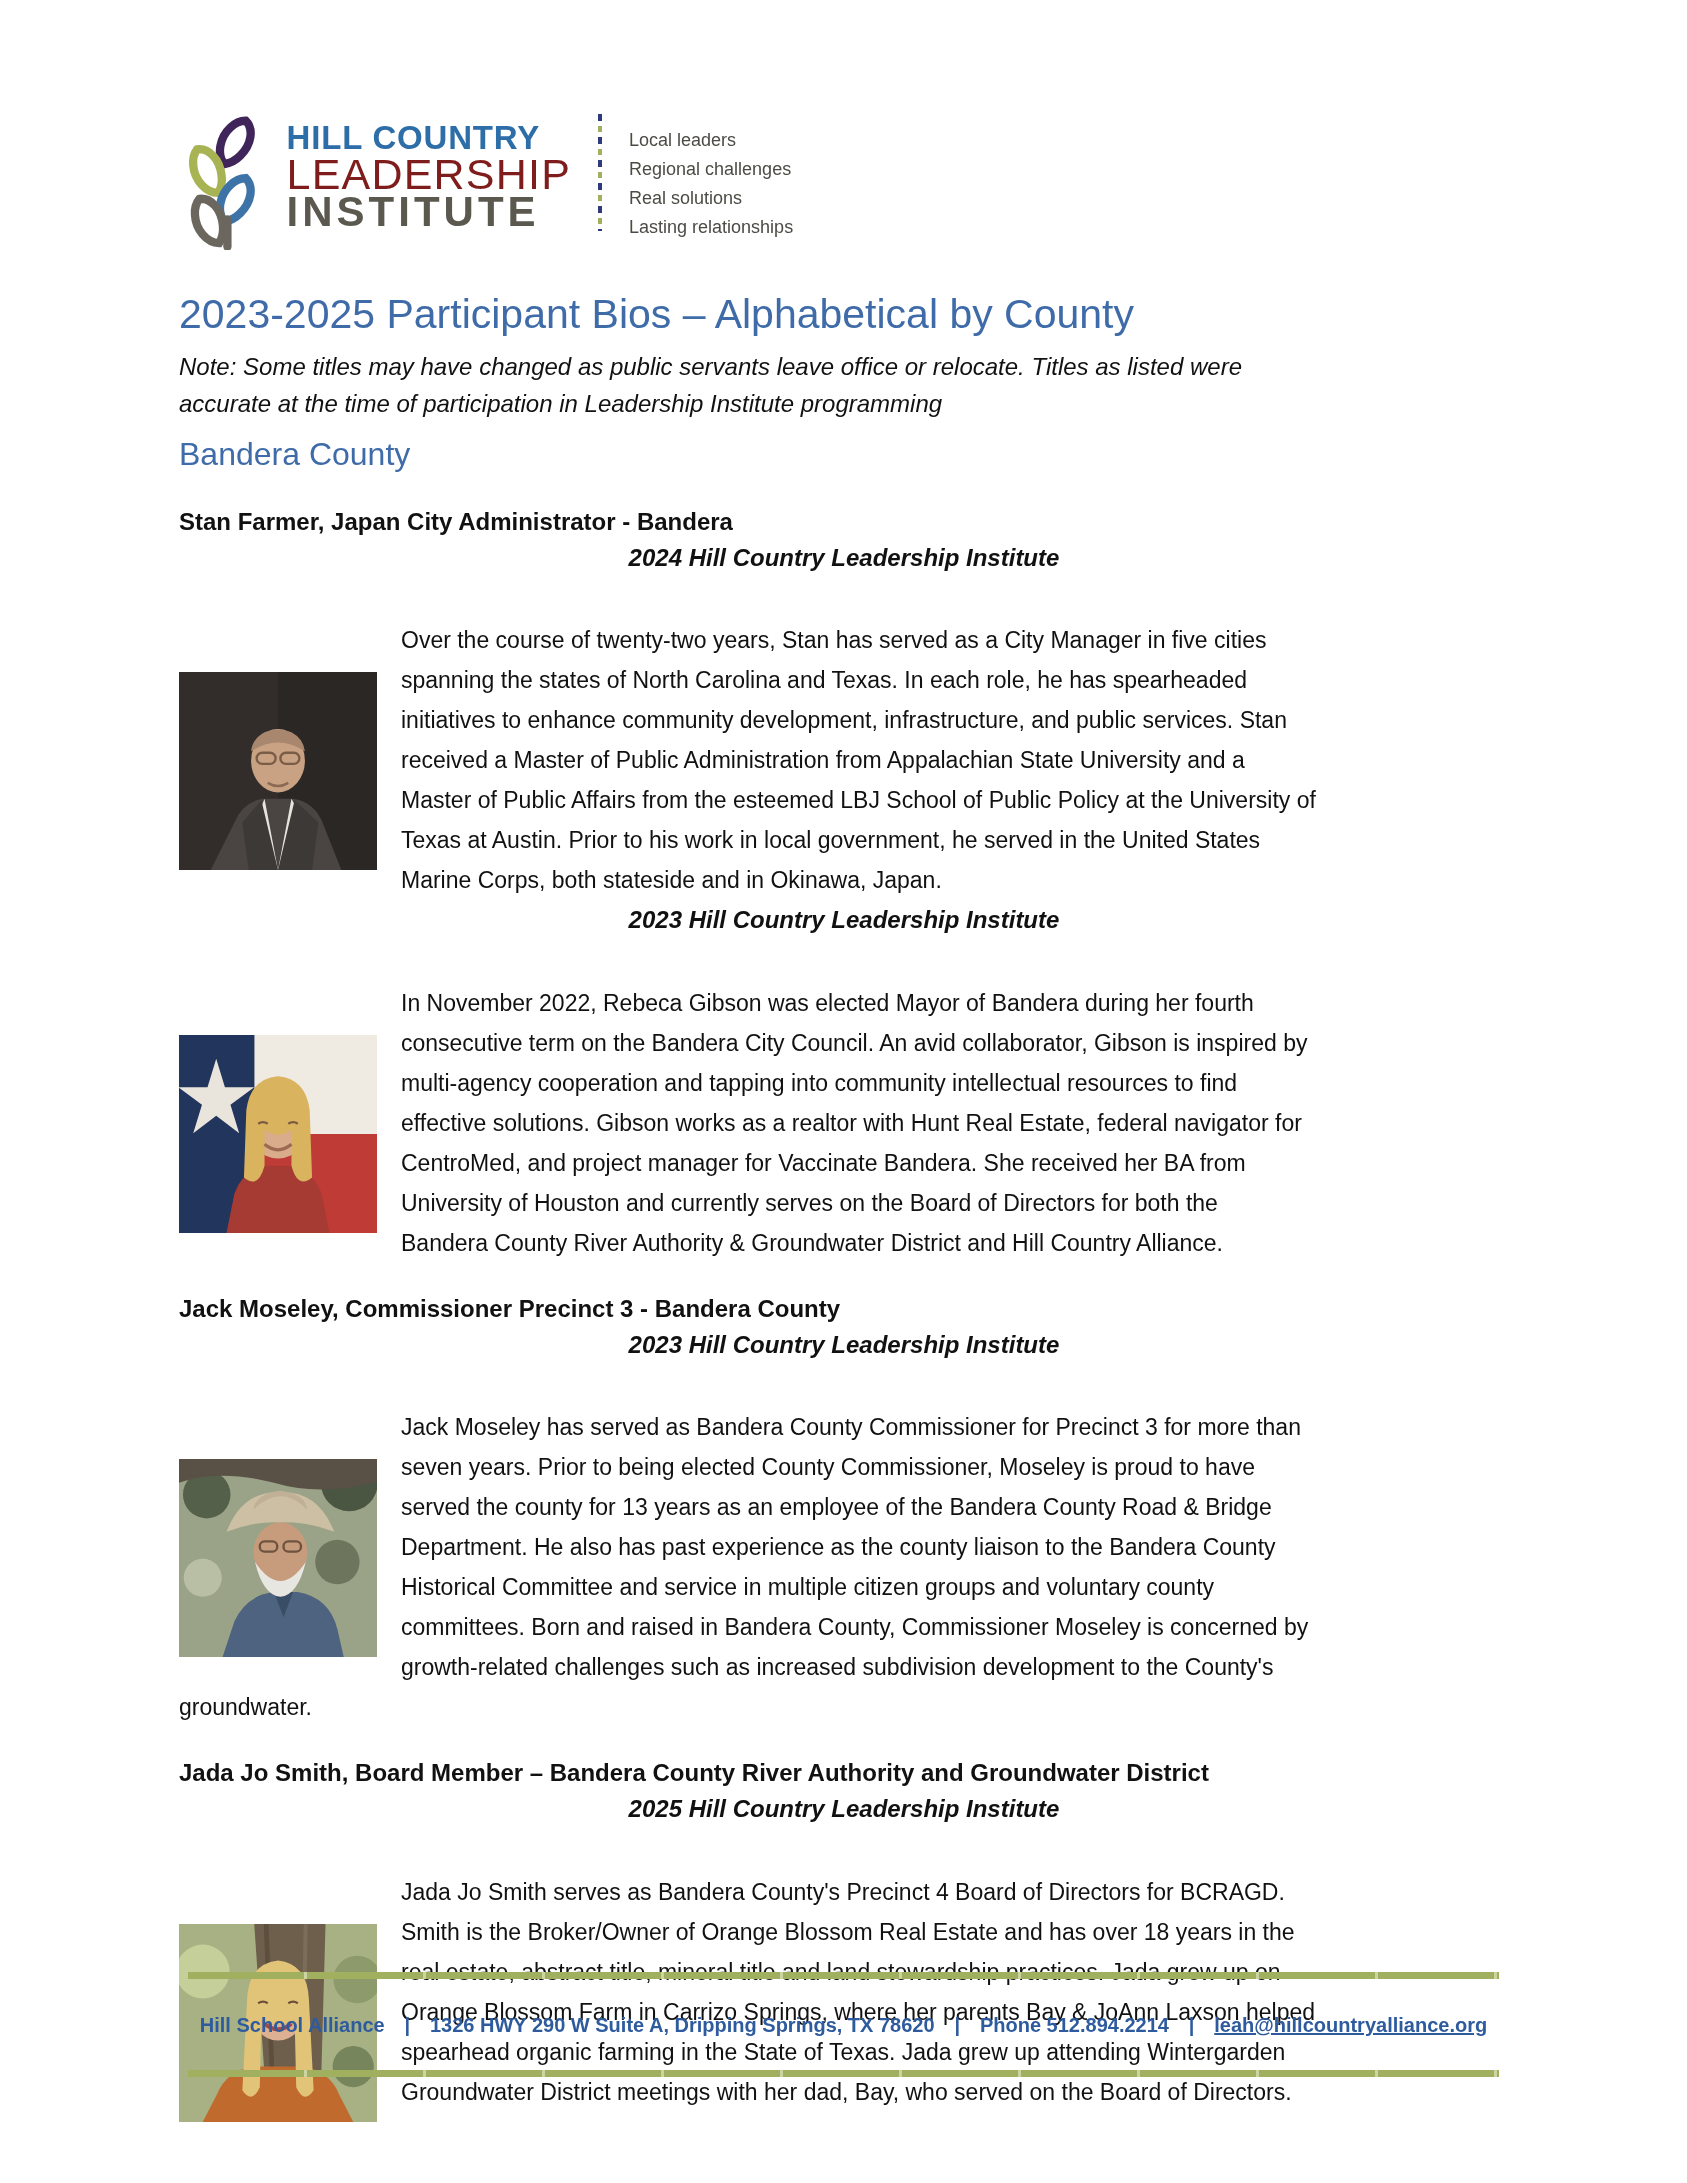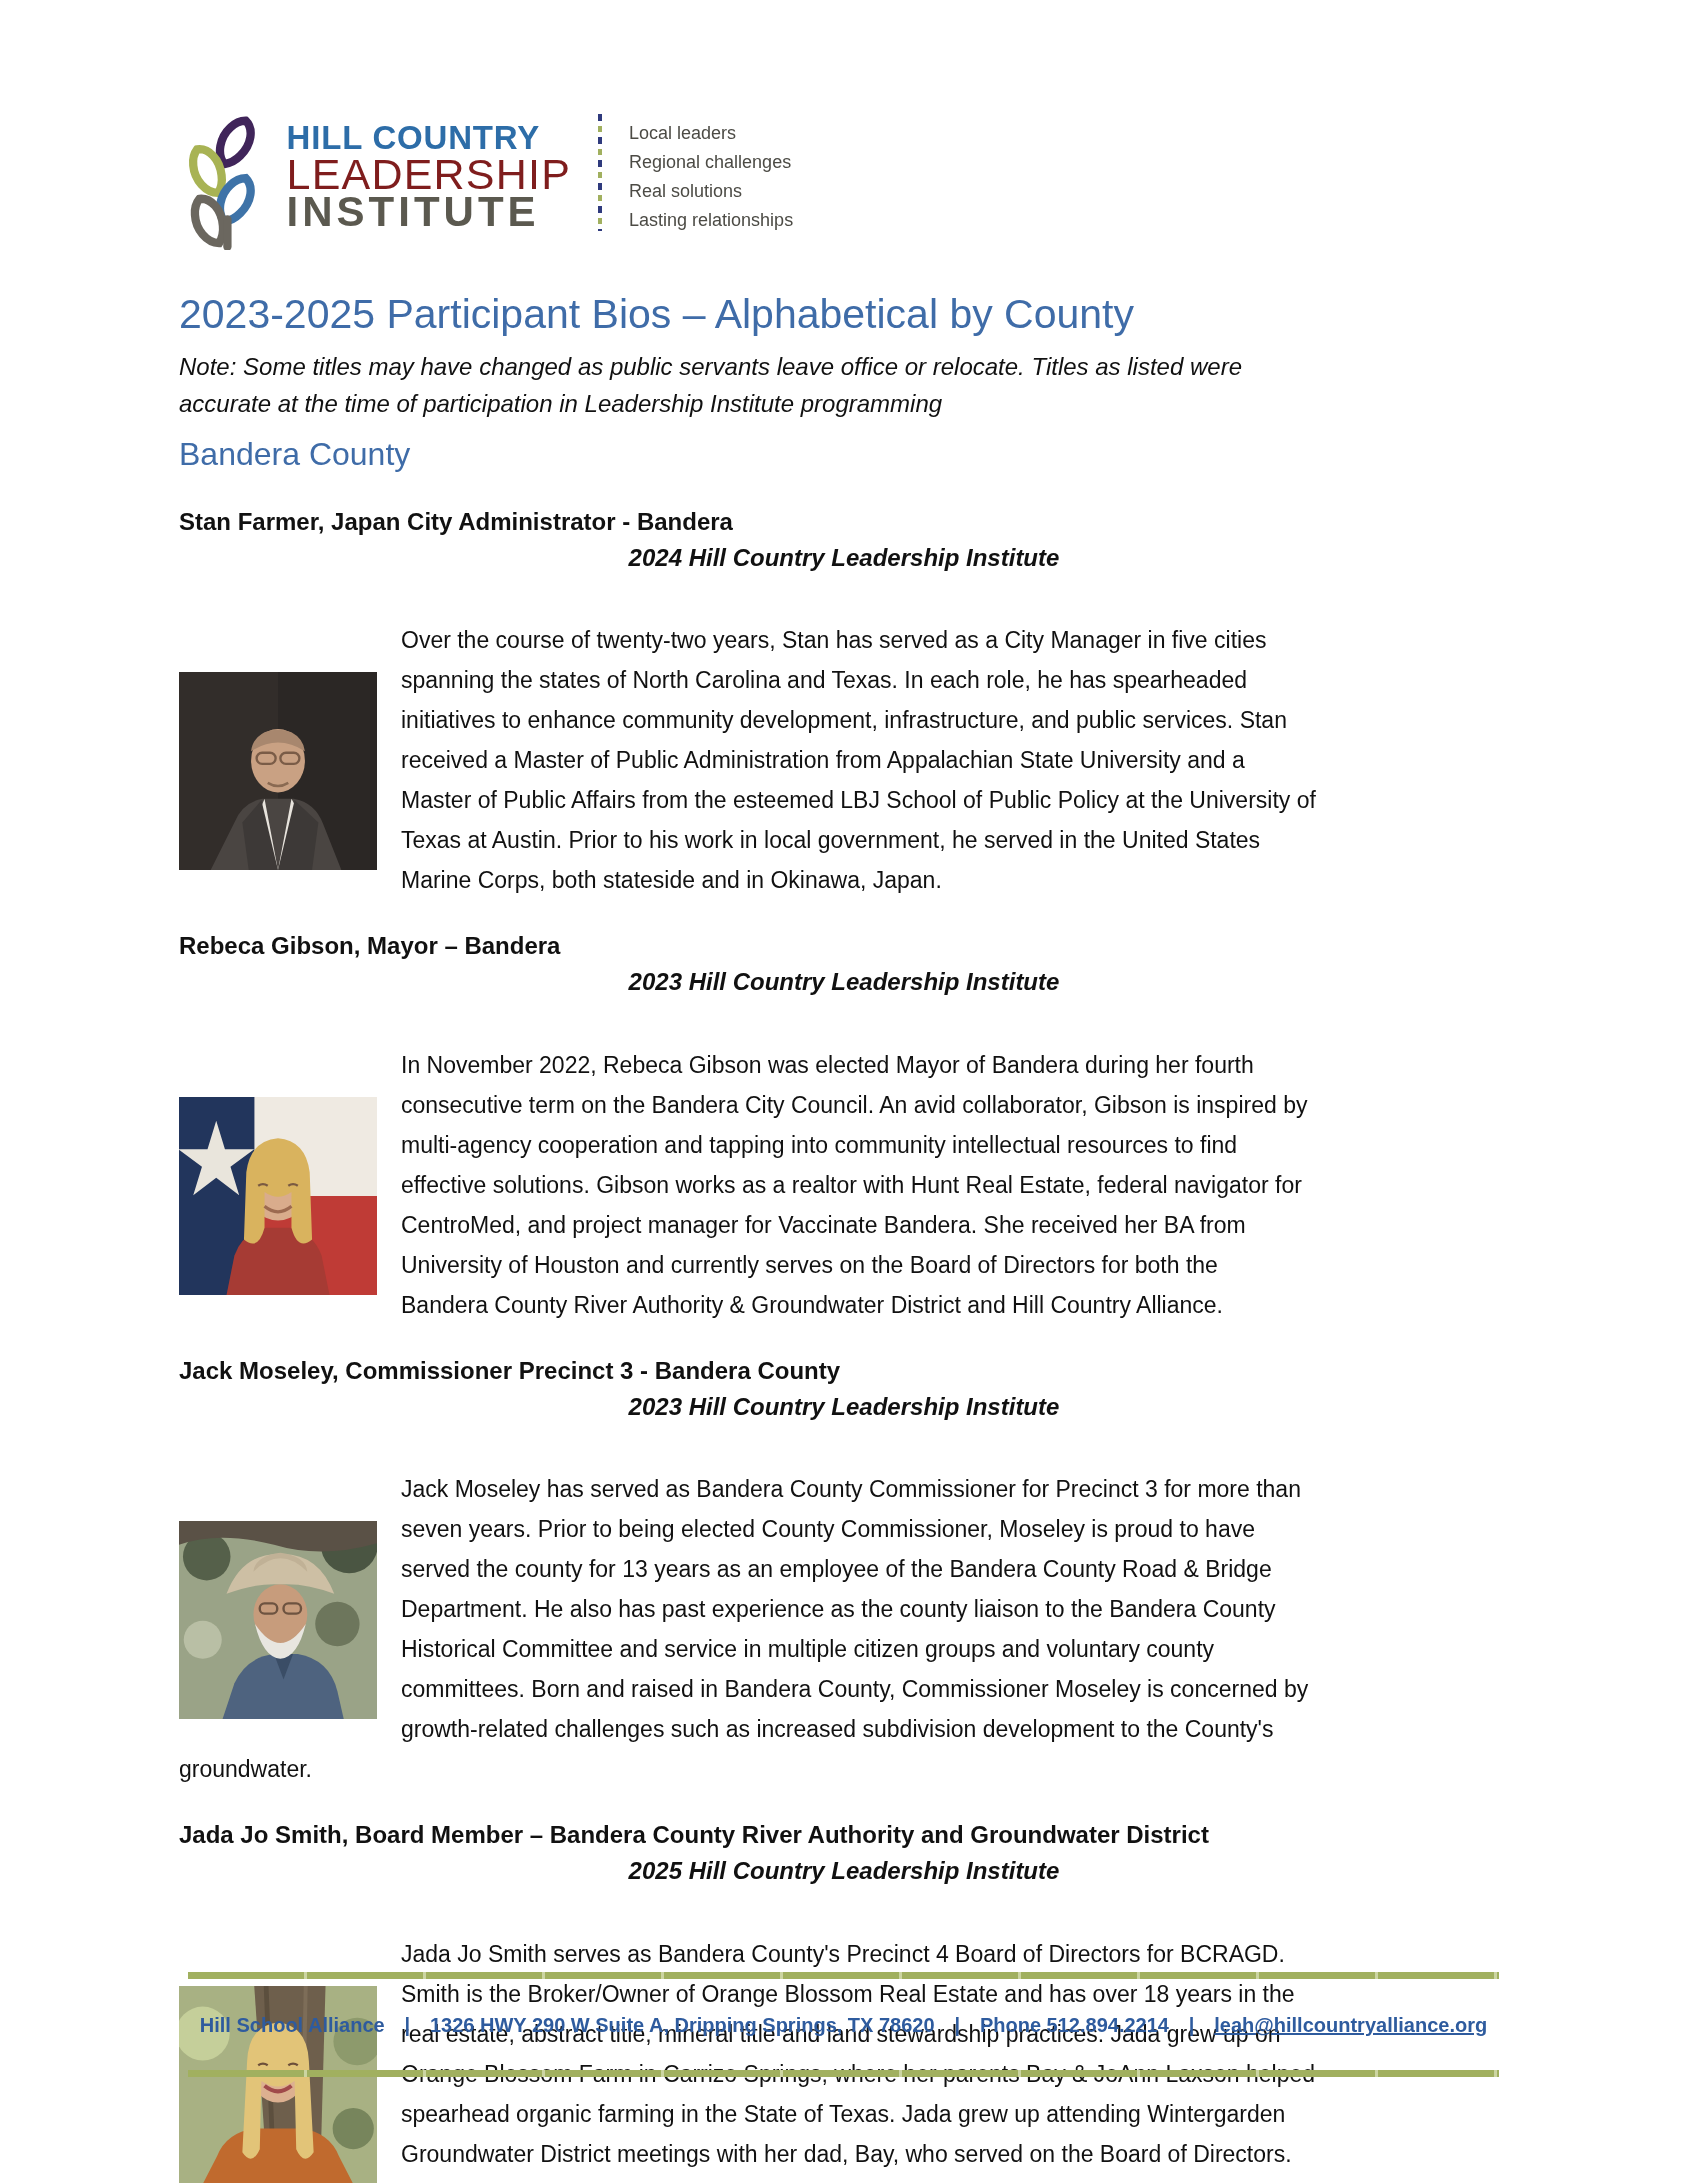--- a/index.html
+++ b/index.html
@@ -15,21 +15,21 @@
   .logo-text { margin-left:20.6px; margin-top:12.7px; }
   .lt1 { font-size:33px; font-weight:bold; color:#2d6da8; letter-spacing:0.8px; line-height:37px; white-space:nowrap; }
   .lt2 { font-size:43px; font-weight:normal; color:#7f1d1d; letter-spacing:1.2px; line-height:37px; white-space:nowrap; }
   .lt3 { font-size:42px; font-weight:bold; color:#5b594f; letter-spacing:4px; line-height:37px; white-space:nowrap; }
   .logo-sep {
     width:4px; height:117px; margin:8px 0 0 27px; flex:0 0 auto;
     background:repeating-linear-gradient(180deg,
       #2f3a7d 0 7.1px, rgba(0,0,0,0) 7.1px 12px,
       #a1b05f 12px 18px, rgba(0,0,0,0) 18px 23px);
   }
-  .logo-taglines { margin:13px 0 0 27px; }
+  .logo-taglines { margin:20px 0 0 27px; }
   .tagline { font-size:18px; color:#4c4b45; line-height:29px; white-space:nowrap; }
 
   
   .doc-title { margin-top:40px; font-size:41px; line-height:51px; color:#3f6ca8; font-weight:400; white-space:nowrap; }
   .doc-note  { margin-top:8px; font-size:24px; font-style:italic; line-height:37px; white-space:pre-line; color:#111; }
   .county    { margin-top:11px; font-size:32px; line-height:43px; color:#3f6ca8; font-weight:400; }
 
   
   .bio::after { content:""; display:block; clear:both; }
   .bio-heading { margin-top:30px; font-size:24px; font-weight:bold; line-height:32px; white-space:nowrap; }
@@ -106,21 +106,20 @@
 spanning the states of North Carolina and Texas. In each role, he has spearheaded
 initiatives to enhance community development, infrastructure, and public services. Stan
 received a Master of Public Administration from Appalachian State University and a
 Master of Public Affairs from the esteemed LBJ School of Public Policy at the University of
 Texas at Austin. Prior to his work in local government, he served in the United States
 Marine Corps, both stateside and in Okinawa, Japan.</span>
       </div>
     </div>
 
     <div class="bio">
-      <div class="bio-heading">Rebeca Gibson, Mayor – Bandera</div>
       <div class="bio-program">2023 Hill Country Leadership Institute</div>
       <div class="bio-body">
         <span class="bio-photo">
           <svg viewBox="0 0 250 250" xmlns="http://www.w3.org/2000/svg">
             <rect width="250" height="250" fill="#22355c"></rect>
             <rect x="95" y="0" width="155" height="125" fill="#efeae2"></rect>
             <rect x="95" y="125" width="155" height="125" fill="#bf3b36"></rect>
             <rect width="95" height="250" fill="#22355c"></rect>
             <path d="M47,30 L58,66 L95,66 L65,88 L76,124 L47,102 L18,124 L29,88 L-1,66 L36,66 Z" fill="#e9e5dc"></path>
             <path d="M60,250 L70,200 Q80,172 110,165 L140,165 Q170,172 180,200 L190,250 Z" fill="#a63b34"></path>

